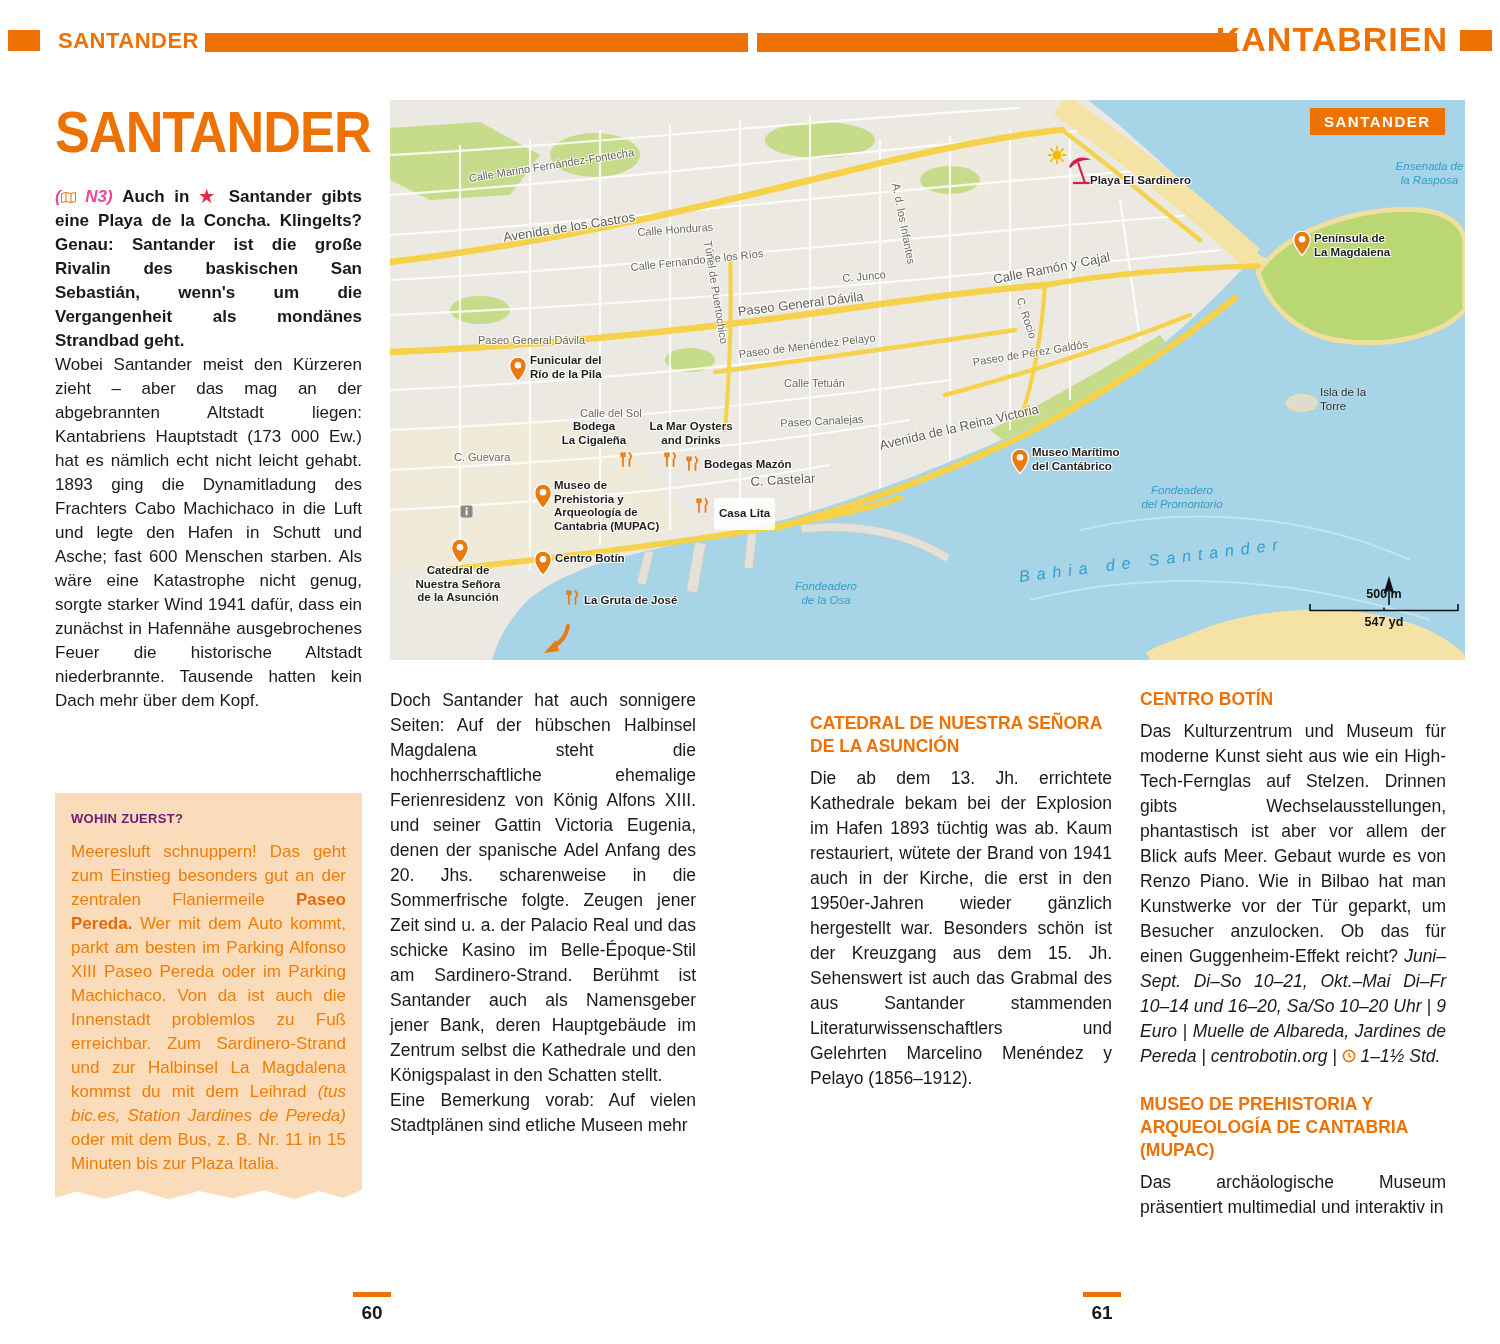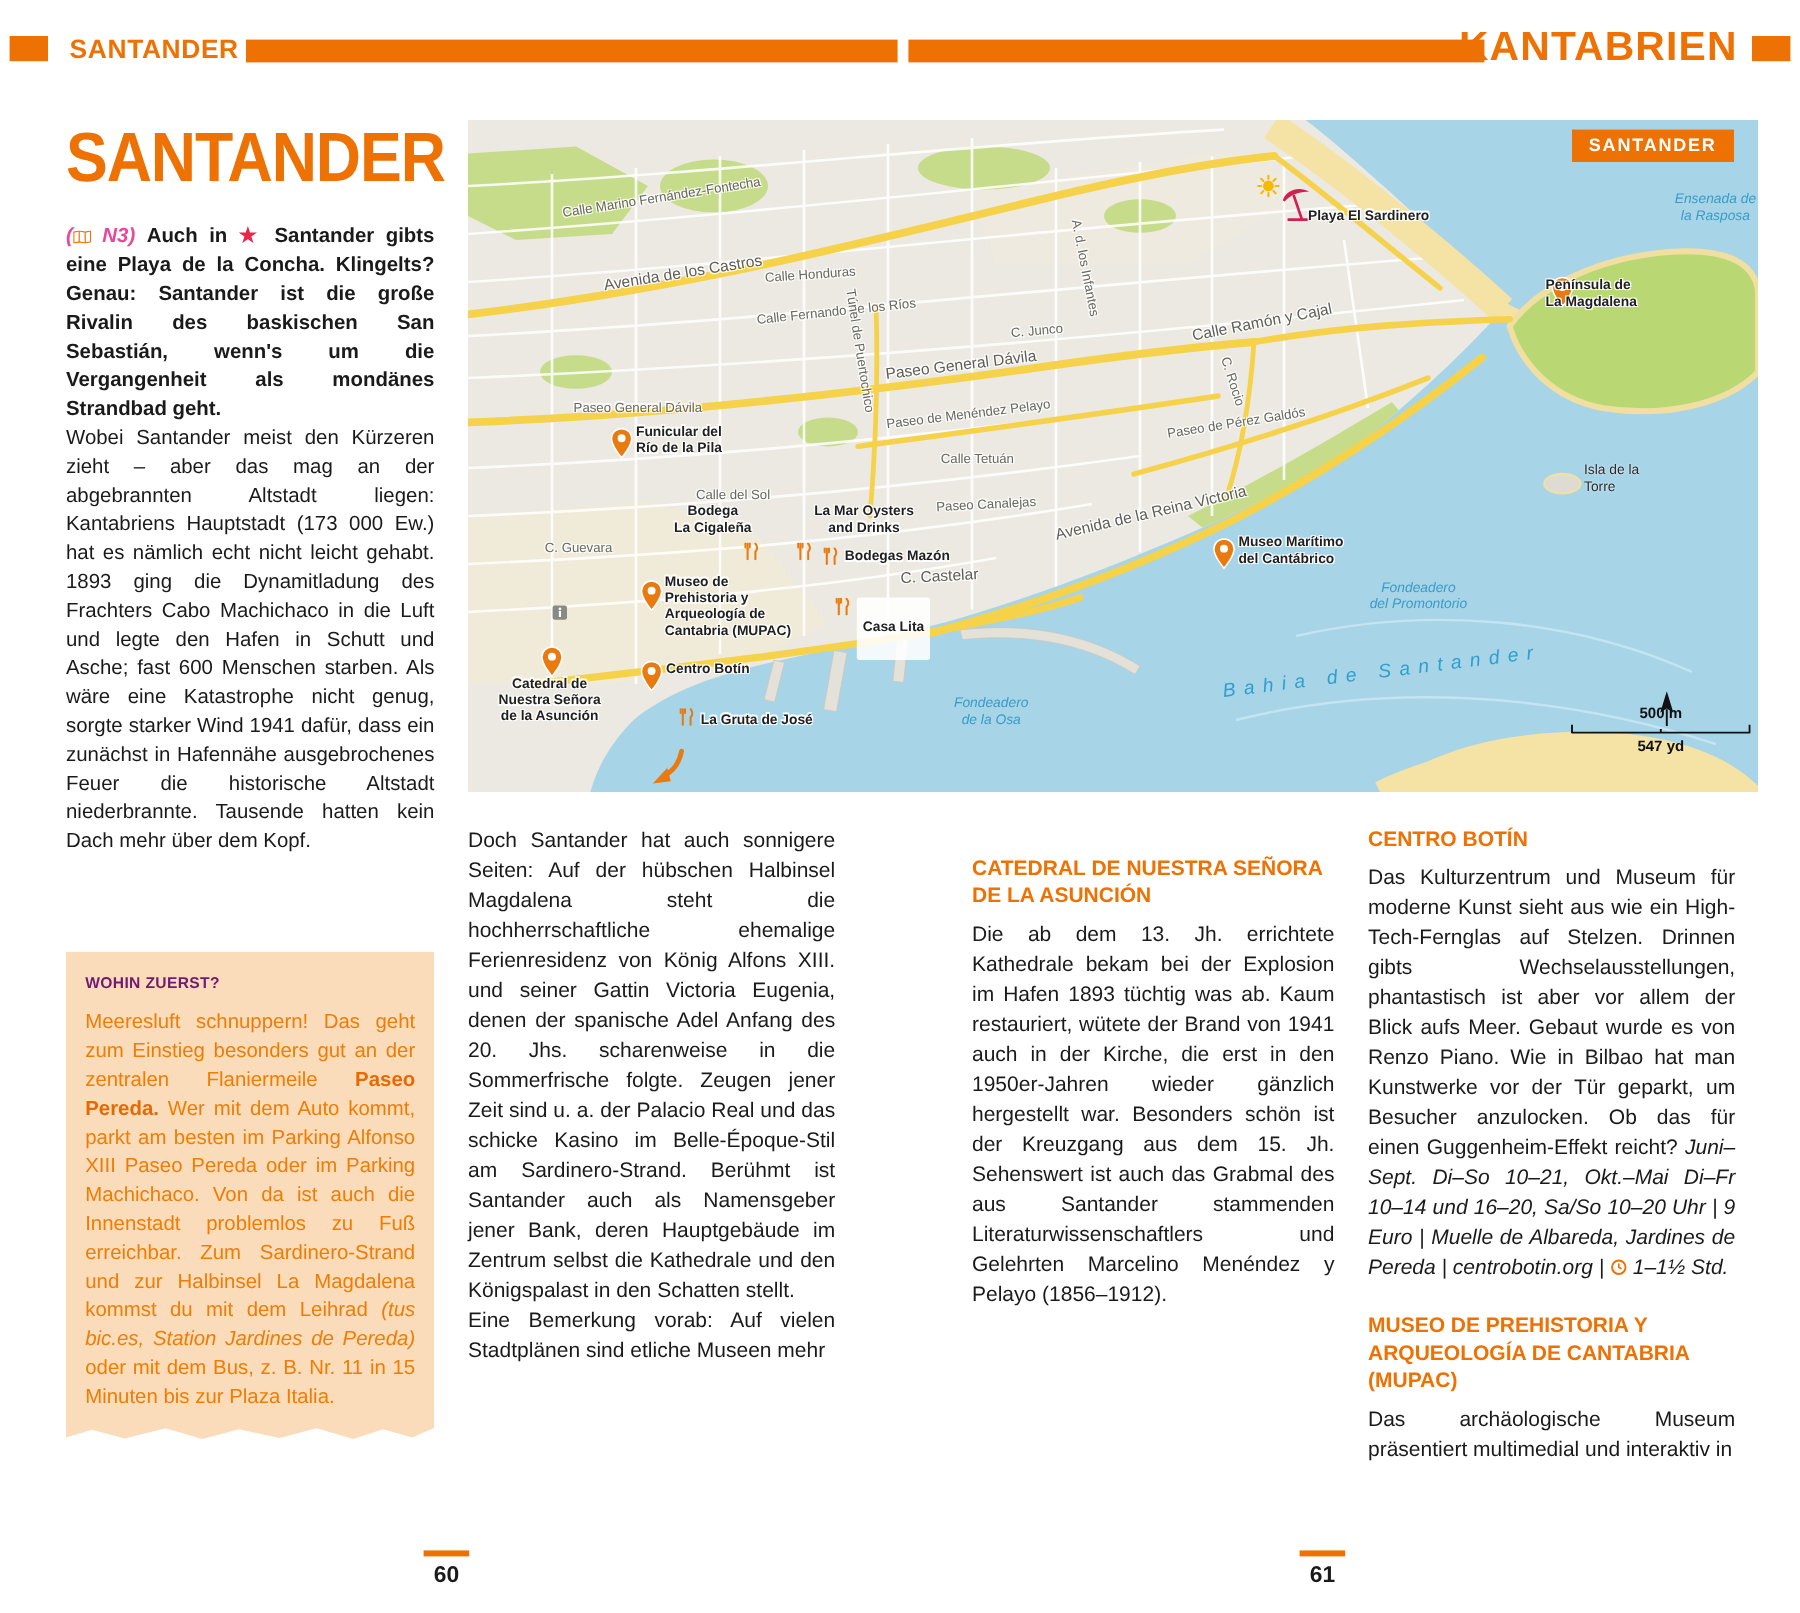--- a/index.html
+++ b/index.html
@@ -58,21 +58,21 @@
           text-shadow:-1px -1px 0 rgba(255,255,255,.85),1px -1px 0 rgba(255,255,255,.85),
                       -1px 1px 0 rgba(255,255,255,.85),1px 1px 0 rgba(255,255,255,.85);}
   .street-lg{font-size:13px;color:#5e5d55;}
   .water-lbl{font-size:11.5px;font-style:italic;color:#389cc7;text-align:center;line-height:1.2;}
   .bahia{font-size:16px;font-style:italic;color:#2f9fce;letter-spacing:7px;white-space:nowrap;}
   .poi-lbl{font-size:11.5px;font-weight:bold;color:#1f1f1f;line-height:1.18;
            text-shadow:-1px -1px 0 rgba(255,255,255,.9),1px -1px 0 rgba(255,255,255,.9),
                        -1px 1px 0 rgba(255,255,255,.9),1px 1px 0 rgba(255,255,255,.9);}
   .island-lbl{font-size:11.5px;color:#2b2b2b;line-height:1.2;
            text-shadow:0 0 2px rgba(255,255,255,.9);}
-  .chip{background:rgba(255,255,255,.88);padding:19px 5px;border-radius:2px;}
+  .chip{background:rgba(255,255,255,.88);padding:9px 5px;border-radius:2px;}
   .ctr{text-align:center;}
   .map-title-box{position:absolute;left:920px;top:8px;background:#ee7203;color:#fff;
                  font-weight:bold;font-size:15px;letter-spacing:1.5px;padding:5px 14px;}
   .map-scale{position:absolute;left:918px;top:488px;width:152px;text-align:center;
              font-size:12.5px;font-weight:bold;color:#111;line-height:1.1;}
 </style>
 </head>
 <body>
 
 <svg width="0" height="0" style="position:absolute">
@@ -237,21 +237,21 @@
       <path d="M24,24 C27,15 38,12 46,17 C39,16.2 31,19 25.5,25 Z" fill="#cf1f53"></path>
       <path d="M33,19.5 L40,40" stroke="#cf1f53" stroke-width="2.2"></path>
       <path d="M28,40 H46" stroke="#cf1f53" stroke-width="2.2"></path>
     </svg>
   </div>
   <div class="ml poi-lbl" style="left:700px;top:74px;">Playa El Sardinero</div>
 
   <div class="ml" style="left:902px;top:130px;"><svg width="20" height="27" viewBox="0 0 20 27">
         <use href="#pin"></use>
       </svg></div>
-  <div class="ml poi-lbl" style="left:898px;top:132px;">Península de
+  <div class="ml poi-lbl" style="left:924px;top:132px;">Península de
 La Magdalena</div>
 
   <div class="ml" style="left:118px;top:256px;"><svg width="20" height="27" viewBox="0 0 20 27">
         <use href="#pin"></use>
       </svg></div>
   <div class="ml poi-lbl" style="left:140px;top:254px;">Funicular del
 Río de la Pila</div>
 
   <div class="ml" style="left:620px;top:348px;"><svg width="20" height="27" viewBox="0 0 20 27">
         <use href="#pin"></use>
@@ -280,21 +280,21 @@
       </svg></div>
   <div class="ml poi-lbl ctr" style="left:18px;top:464px;width:100px;">Catedral de
 Nuestra Señora
 de la Asunción</div>
 
   <div class="ml poi-lbl ctr" style="left:168px;top:320px;width:72px;">Bodega
 La Cigaleña</div>
   <div class="ml" style="left:230px;top:352px;"><svg width="12" height="15" viewBox="0 0 12 15">
         <use href="#fork"></use>
       </svg></div>
-  <div class="ml poi-lbl ctr" style="left:256px;top:320px;width:90px;margin-left:29px;">La Mar Oysters
+  <div class="ml poi-lbl ctr" style="left:256px;top:320px;width:90px;">La Mar Oysters
 and Drinks</div>
   <div class="ml" style="left:274px;top:352px;"><svg width="12" height="15" viewBox="0 0 12 15">
         <use href="#fork"></use>
       </svg></div>
   <div class="ml" style="left:296px;top:356px;"><svg width="12" height="15" viewBox="0 0 12 15">
         <use href="#fork"></use>
       </svg></div>
   <div class="ml poi-lbl" style="left:314px;top:358px;">Bodegas Mazón</div>
   <div class="ml" style="left:306px;top:398px;"><svg width="12" height="15" viewBox="0 0 12 15">
         <use href="#fork"></use>

